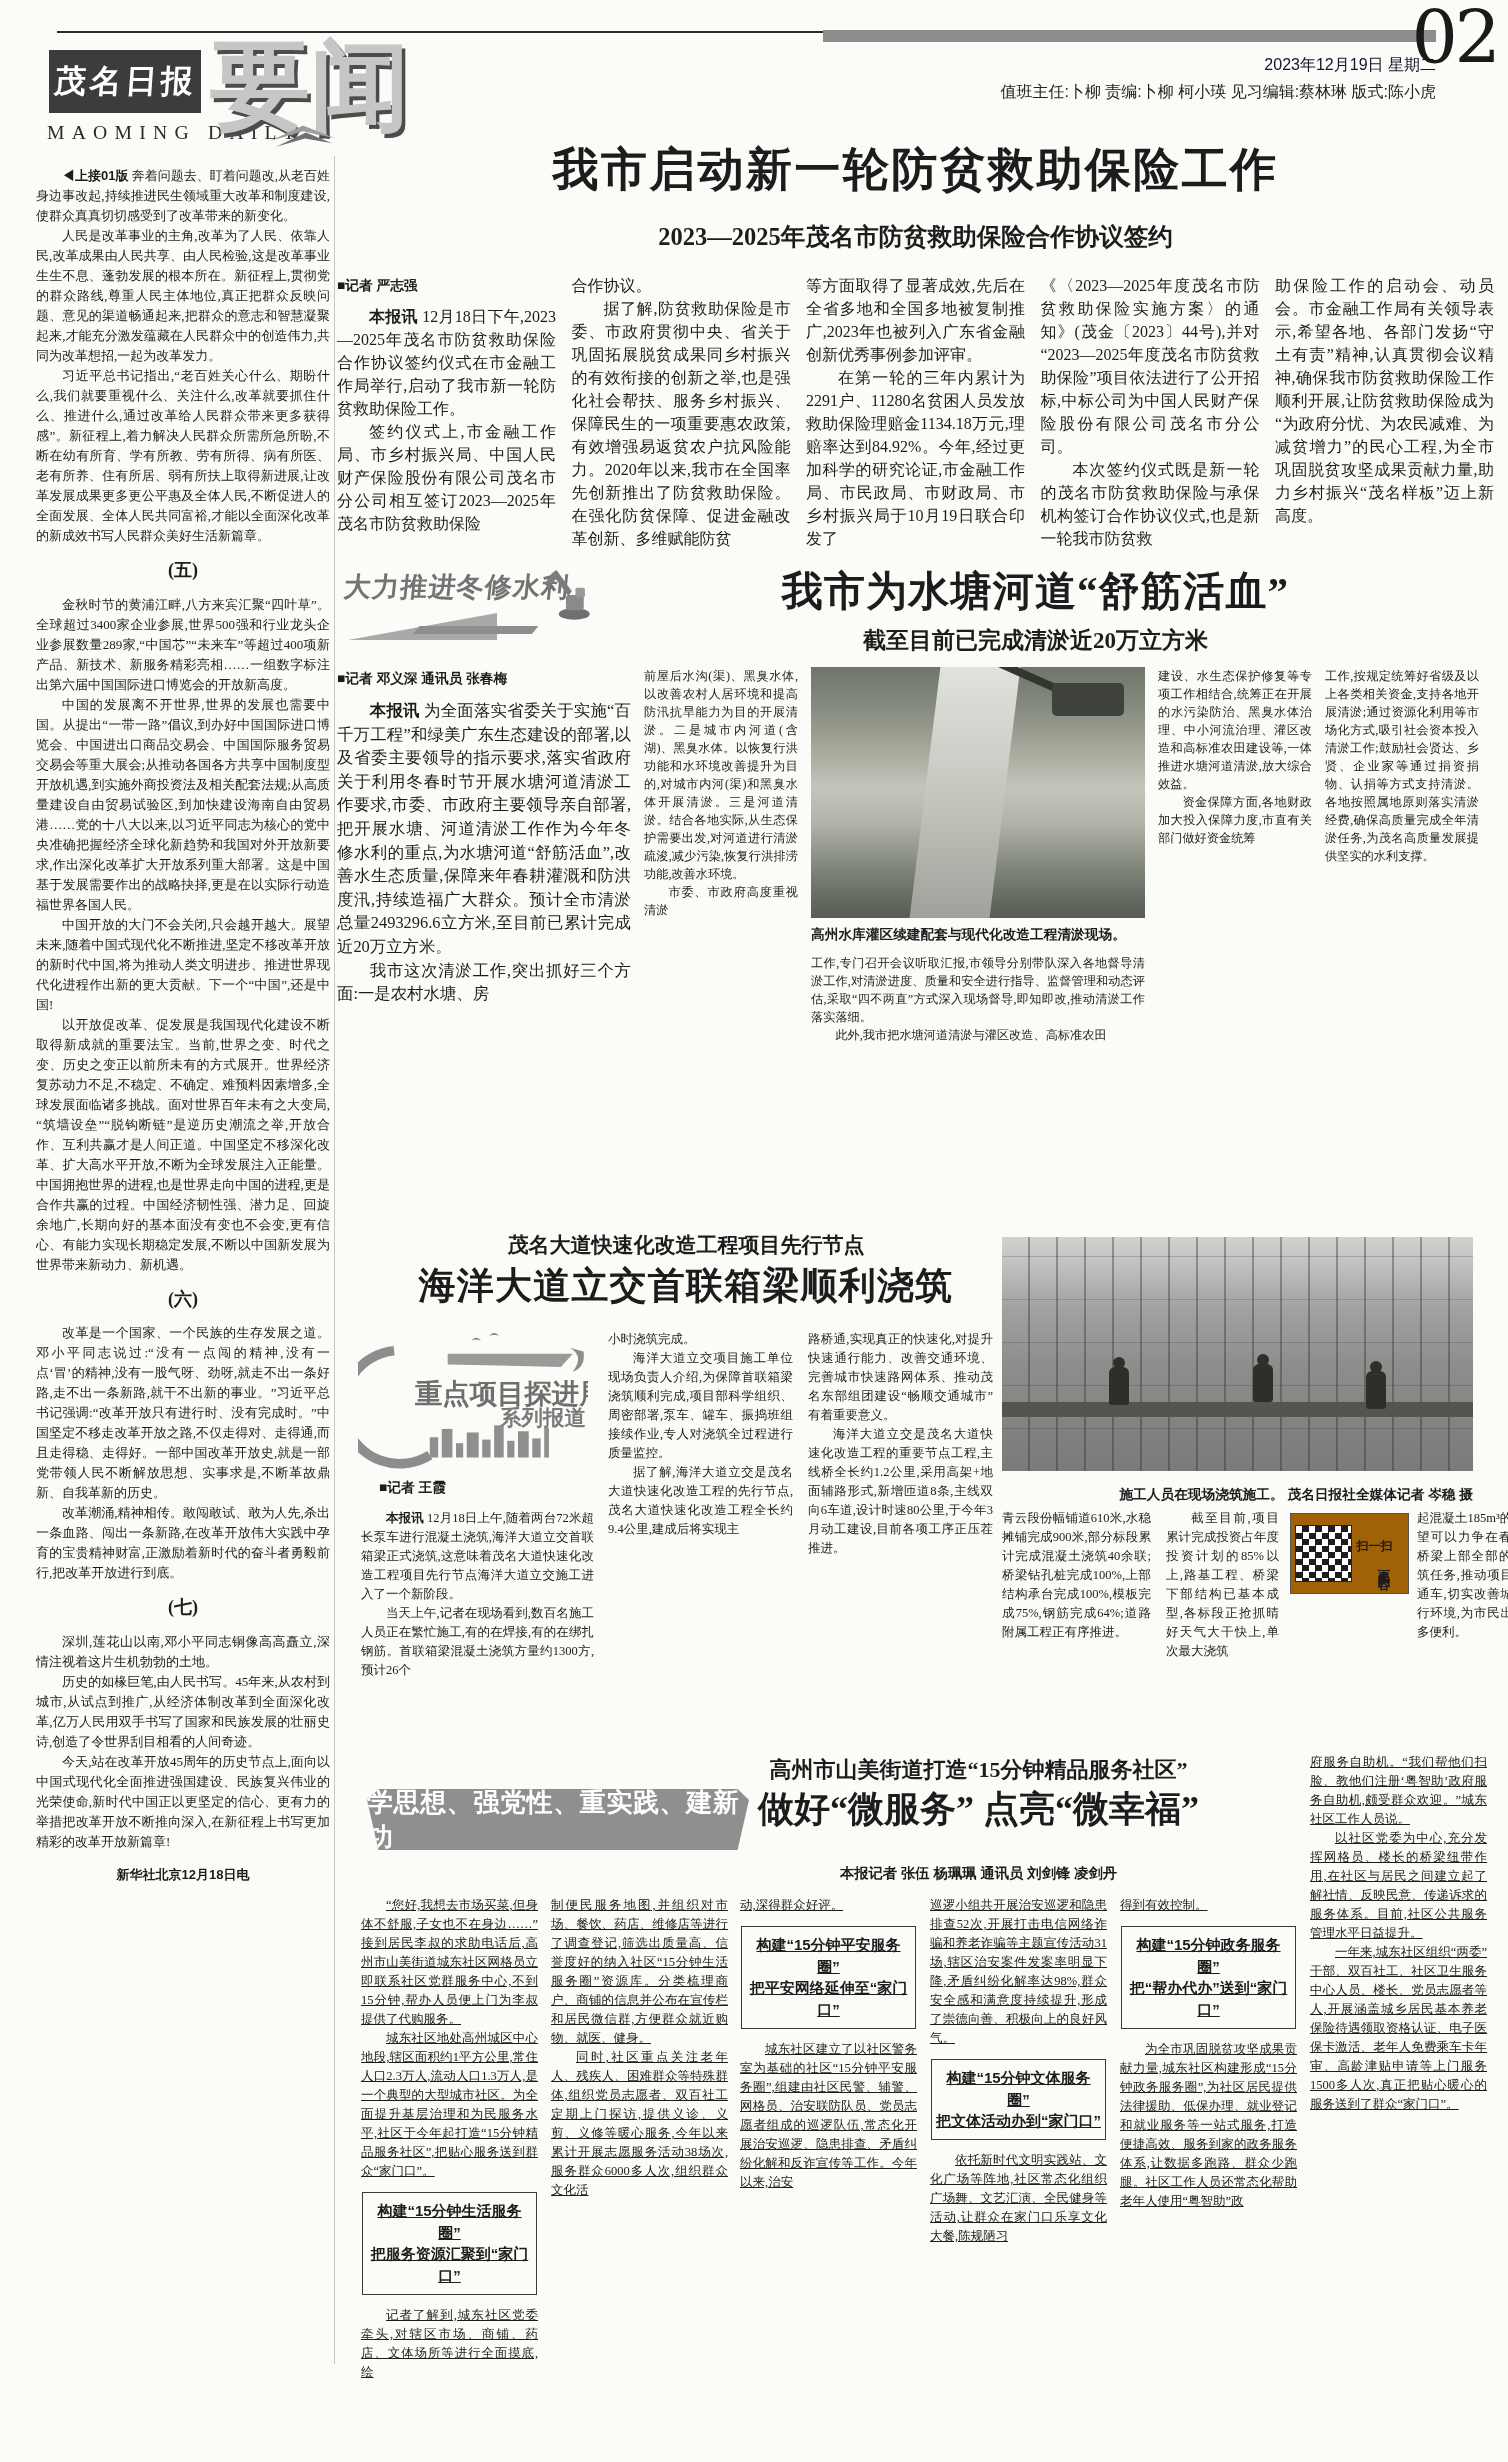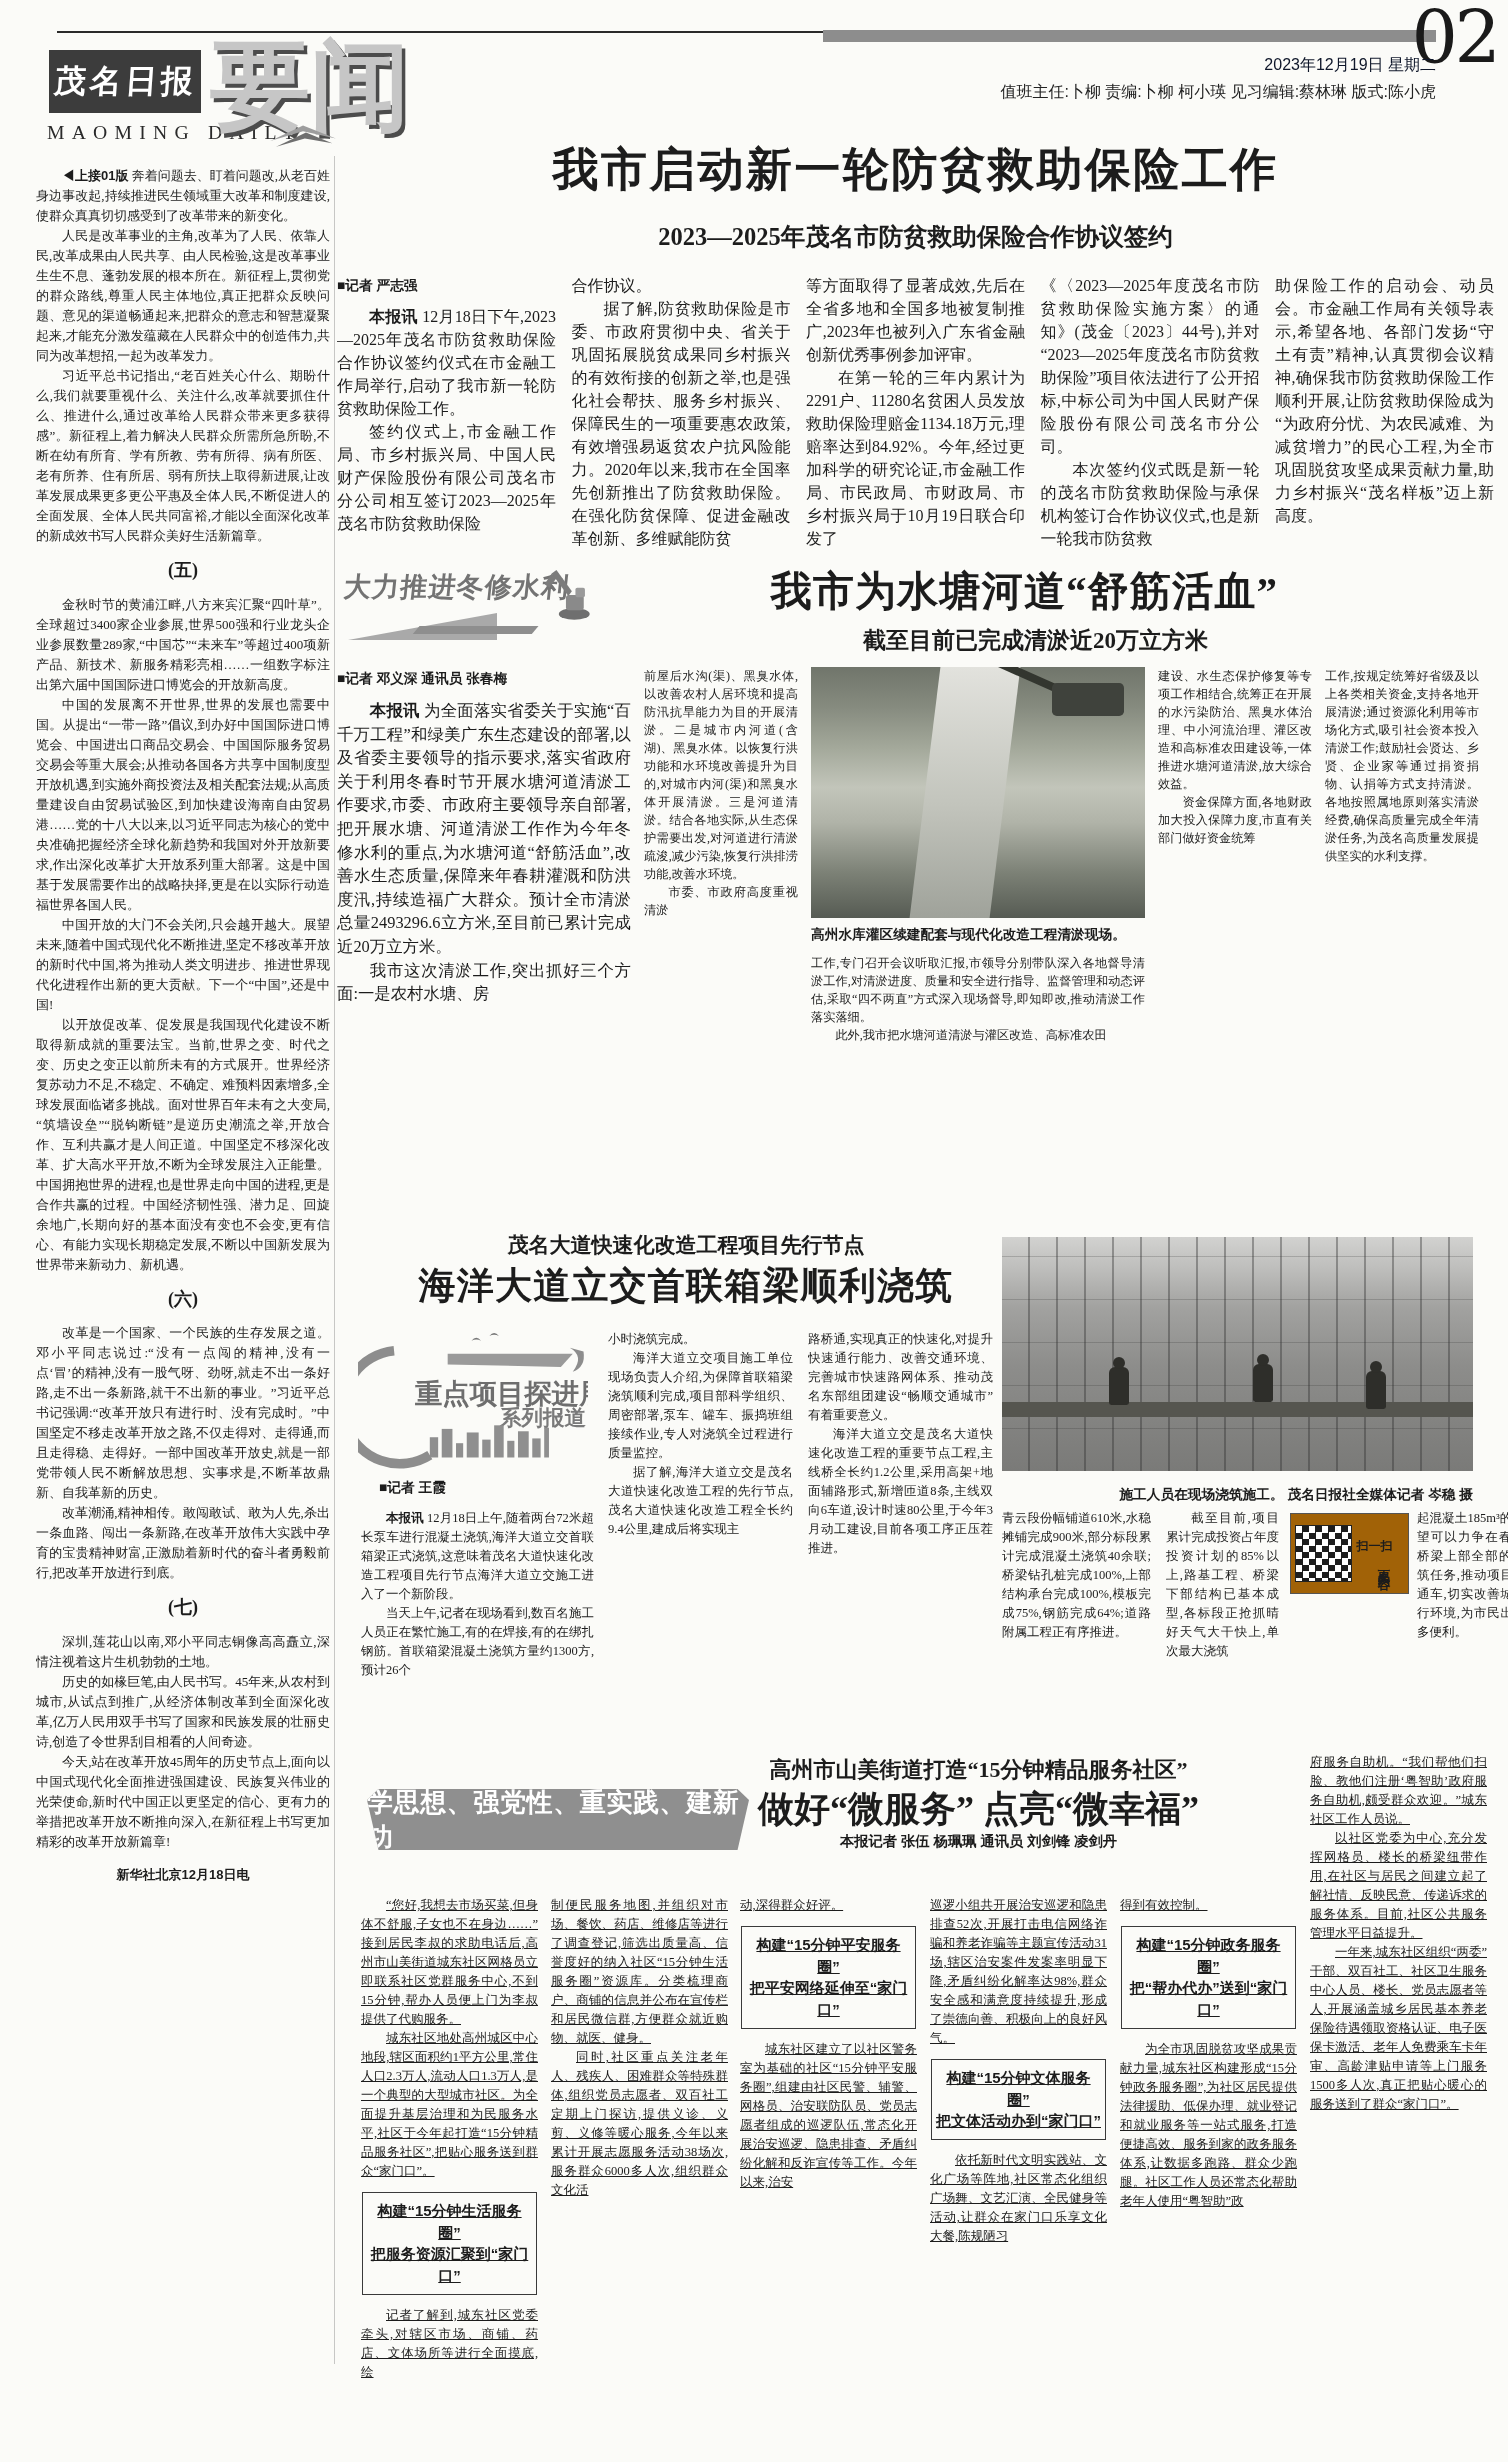--- a/index.html
+++ b/index.html
@@ -47,21 +47,21 @@
   .art1 .cols{position:absolute;left:0;top:136px;width:100%;height:274px;display:flex;gap:15.5px;}
   .art1 .col{flex:1;font-size:16px;line-height:23px;}
   
   .art2{position:absolute;left:337px;top:564px;width:1157px;height:663px;}
   .badge2{position:absolute;left:7.2px;top:4.8px;width:257px;height:84px;}
   .badge2 .t{font-family:"Liberation Sans",sans-serif;font-size:27px;font-weight:900;
         color:#737373;letter-spacing:1.2px;transform:skewX(-6deg);display:inline-block;}
   .badge2 .ramp{position:absolute;left:3.6px;top:44px;width:0;height:0;
         border-left:149px solid transparent;border-bottom:27.4px solid #a9a9a9;}
   .badge2 .ramp2{position:absolute;left:72px;top:57px;width:119px;height:8.4px;background:#8e8e8e;transform:skewX(-40deg);}
-  .art2 .headline{position:absolute;left:252px;top:0;width:871px;text-align:center;
+  .art2 .headline{position:absolute;left:263px;top:0;width:871px;text-align:center;
         font-size:41px;font-weight:900;letter-spacing:1.2px;}
   .art2 .subhead{position:absolute;left:263px;top:61px;width:871px;text-align:center;
         font-size:23px;font-weight:700;}
   .art2 .cols{position:absolute;left:0;top:103px;width:100%;height:558px;display:flex;gap:13px;}
   .c-a{width:294px;font-size:16.4px;line-height:23.6px;height:337px;}
   .c-b{width:154px;font-size:12.2px;line-height:18px;height:337px;}
   .c-photo{width:334px;}
   .c-d,.c-e{width:154px;font-size:12.2px;line-height:18px;height:558px;}
   .photo2{width:334px;height:251px;position:relative;overflow:hidden;
         background:linear-gradient(180deg,#70756b 0%,#868b7f 16%,#a3a89a 32%,#c2c5ba 48%,#b0b3a8 62%,#7c8176 82%,#565b53 100%);}
@@ -96,21 +96,21 @@
   .qr-more{writing-mode:vertical-rl;font-family:"Liberation Sans",sans-serif;font-size:13px;font-weight:700;letter-spacing:2.4px;}
   
   .art4{position:absolute;left:337px;top:1748px;width:1157px;height:710px;}
   .banner4{position:absolute;left:30px;top:41px;width:382px;height:61px;background:#8f8f8f;
         display:flex;align-items:center;justify-content:center;
         clip-path:polygon(0 18%,3% 0,97% 0,100% 18%,97% 100%,3% 100%);}
   .banner4 span{color:#fff;font-family:"Liberation Sans",sans-serif;font-weight:900;font-size:26px;letter-spacing:0.6px;}
   .art4 .leadin{position:absolute;left:412px;top:7.2px;width:459px;text-align:center;font-size:22px;font-weight:700;}
   .art4 .headline{position:absolute;left:406px;top:37px;width:471px;text-align:center;
         font-size:36px;font-weight:900;}
-  .art4 .byline4{position:absolute;left:412px;top:84px;width:459px;text-align:center;
+  .art4 .byline4{position:absolute;left:412px;top:116px;width:459px;text-align:center;
         font-family:"Liberation Sans",sans-serif;font-weight:700;font-size:14.3px;}
   .art4 .col{position:absolute;width:177px;top:148px;height:546px;font-size:12.5px;line-height:19px;text-decoration:underline;}
   .art4 .col6{top:4.8px;height:689px;}
 </style>
 </head>
 <body>
 
 <div class="page">
 
   <div class="top-rule"></div>

